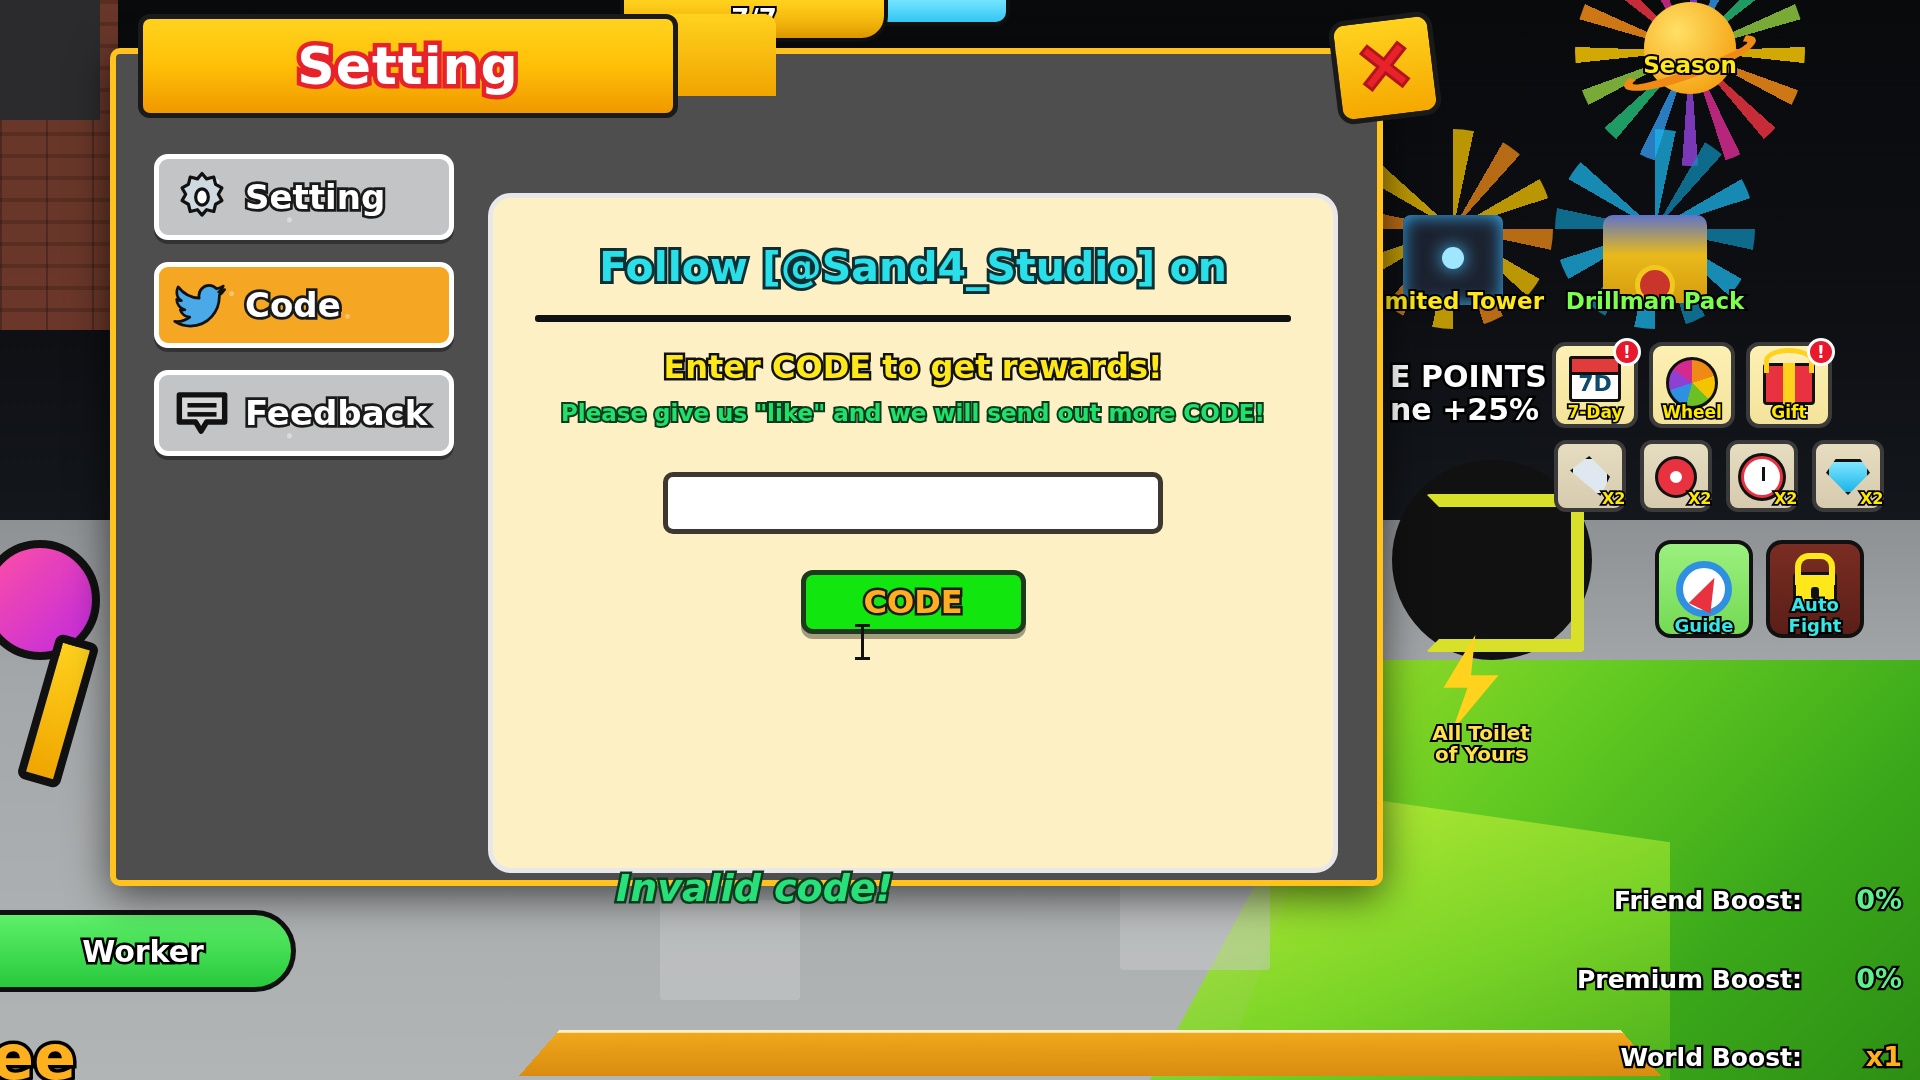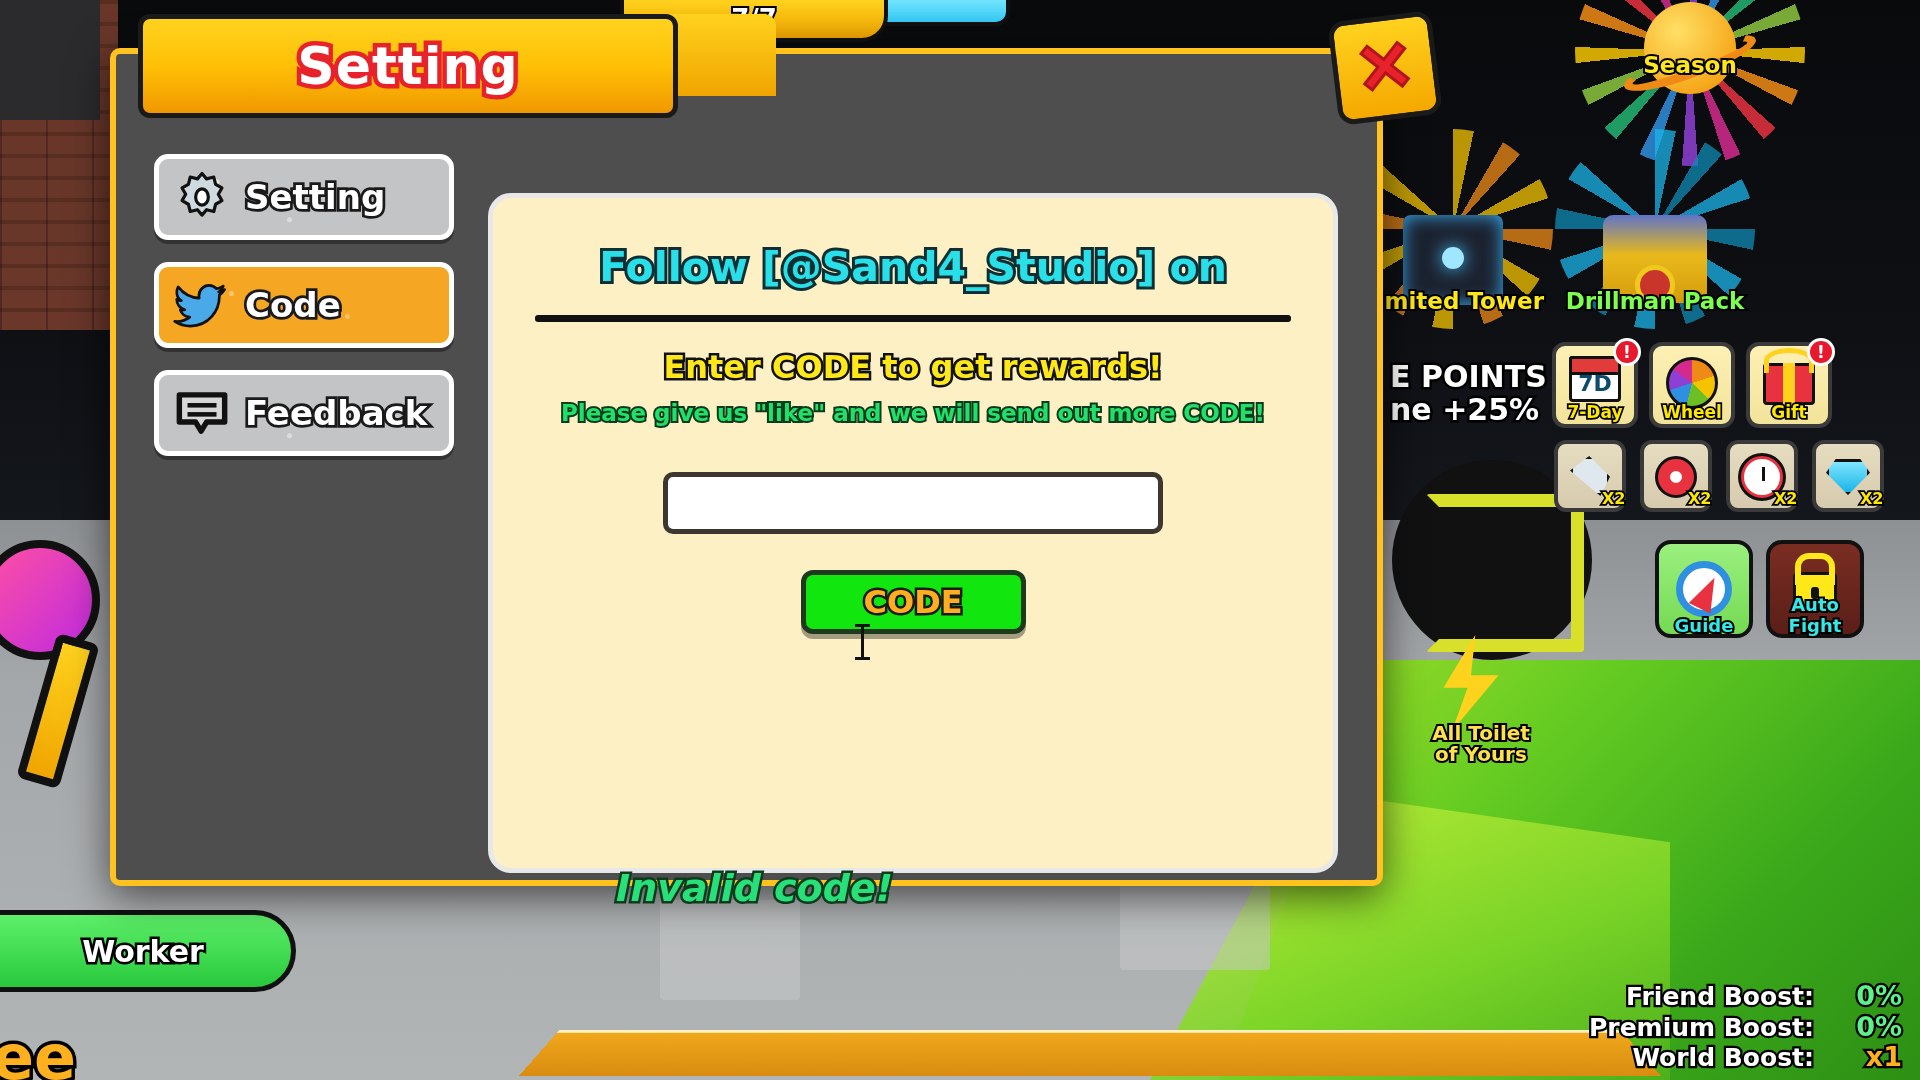--- a/index.html
+++ b/index.html
@@ -235,21 +235,21 @@
   .gl-lock::before{content:"";position:absolute;left:50%;top:-22px;transform:translateX(-50%);width:28px;height:26px;border:6px solid #ffe819;border-bottom:none;border-radius:14px 14px 0 0;}
   .gl-lock::after{content:"";position:absolute;left:50%;top:12px;transform:translateX(-50%);width:8px;height:12px;background:#111;border-radius:3px;}
   .gl-compass{width:56px;height:56px;border-radius:50%;background:#fff;border:7px solid #2f8fe0;position:relative;}
   .gl-compass::after{content:"";position:absolute;left:12px;top:8px;width:0;height:0;
     border-left:12px solid transparent;border-right:12px solid transparent;border-bottom:34px solid #e8323f;transform:rotate(26deg);}
 
   
   .boosts{
     position:absolute;right:18px;bottom:8px;text-align:right;line-height:1.12;
   }
-  .boost-row{ display:flex;justify-content:flex-end;align-items:baseline;gap:16px; }
+  .boost-row{ display:flex;justify-content:flex-end;align-items:baseline;gap:28px;margin-top:48px; }
   .boost-name{
     font-weight:bold;font-size:25px;color:#fff;
     -webkit-text-stroke:4.5px #000; paint-order:stroke fill;
   }
   .boost-val{
     font-weight:bold;font-size:27px;color:#5ef08a;min-width:72px;text-align:right;
     -webkit-text-stroke:4.5px #000; paint-order:stroke fill;
   }
   .boost-val.x1{ color:#ffb01e; }
 

